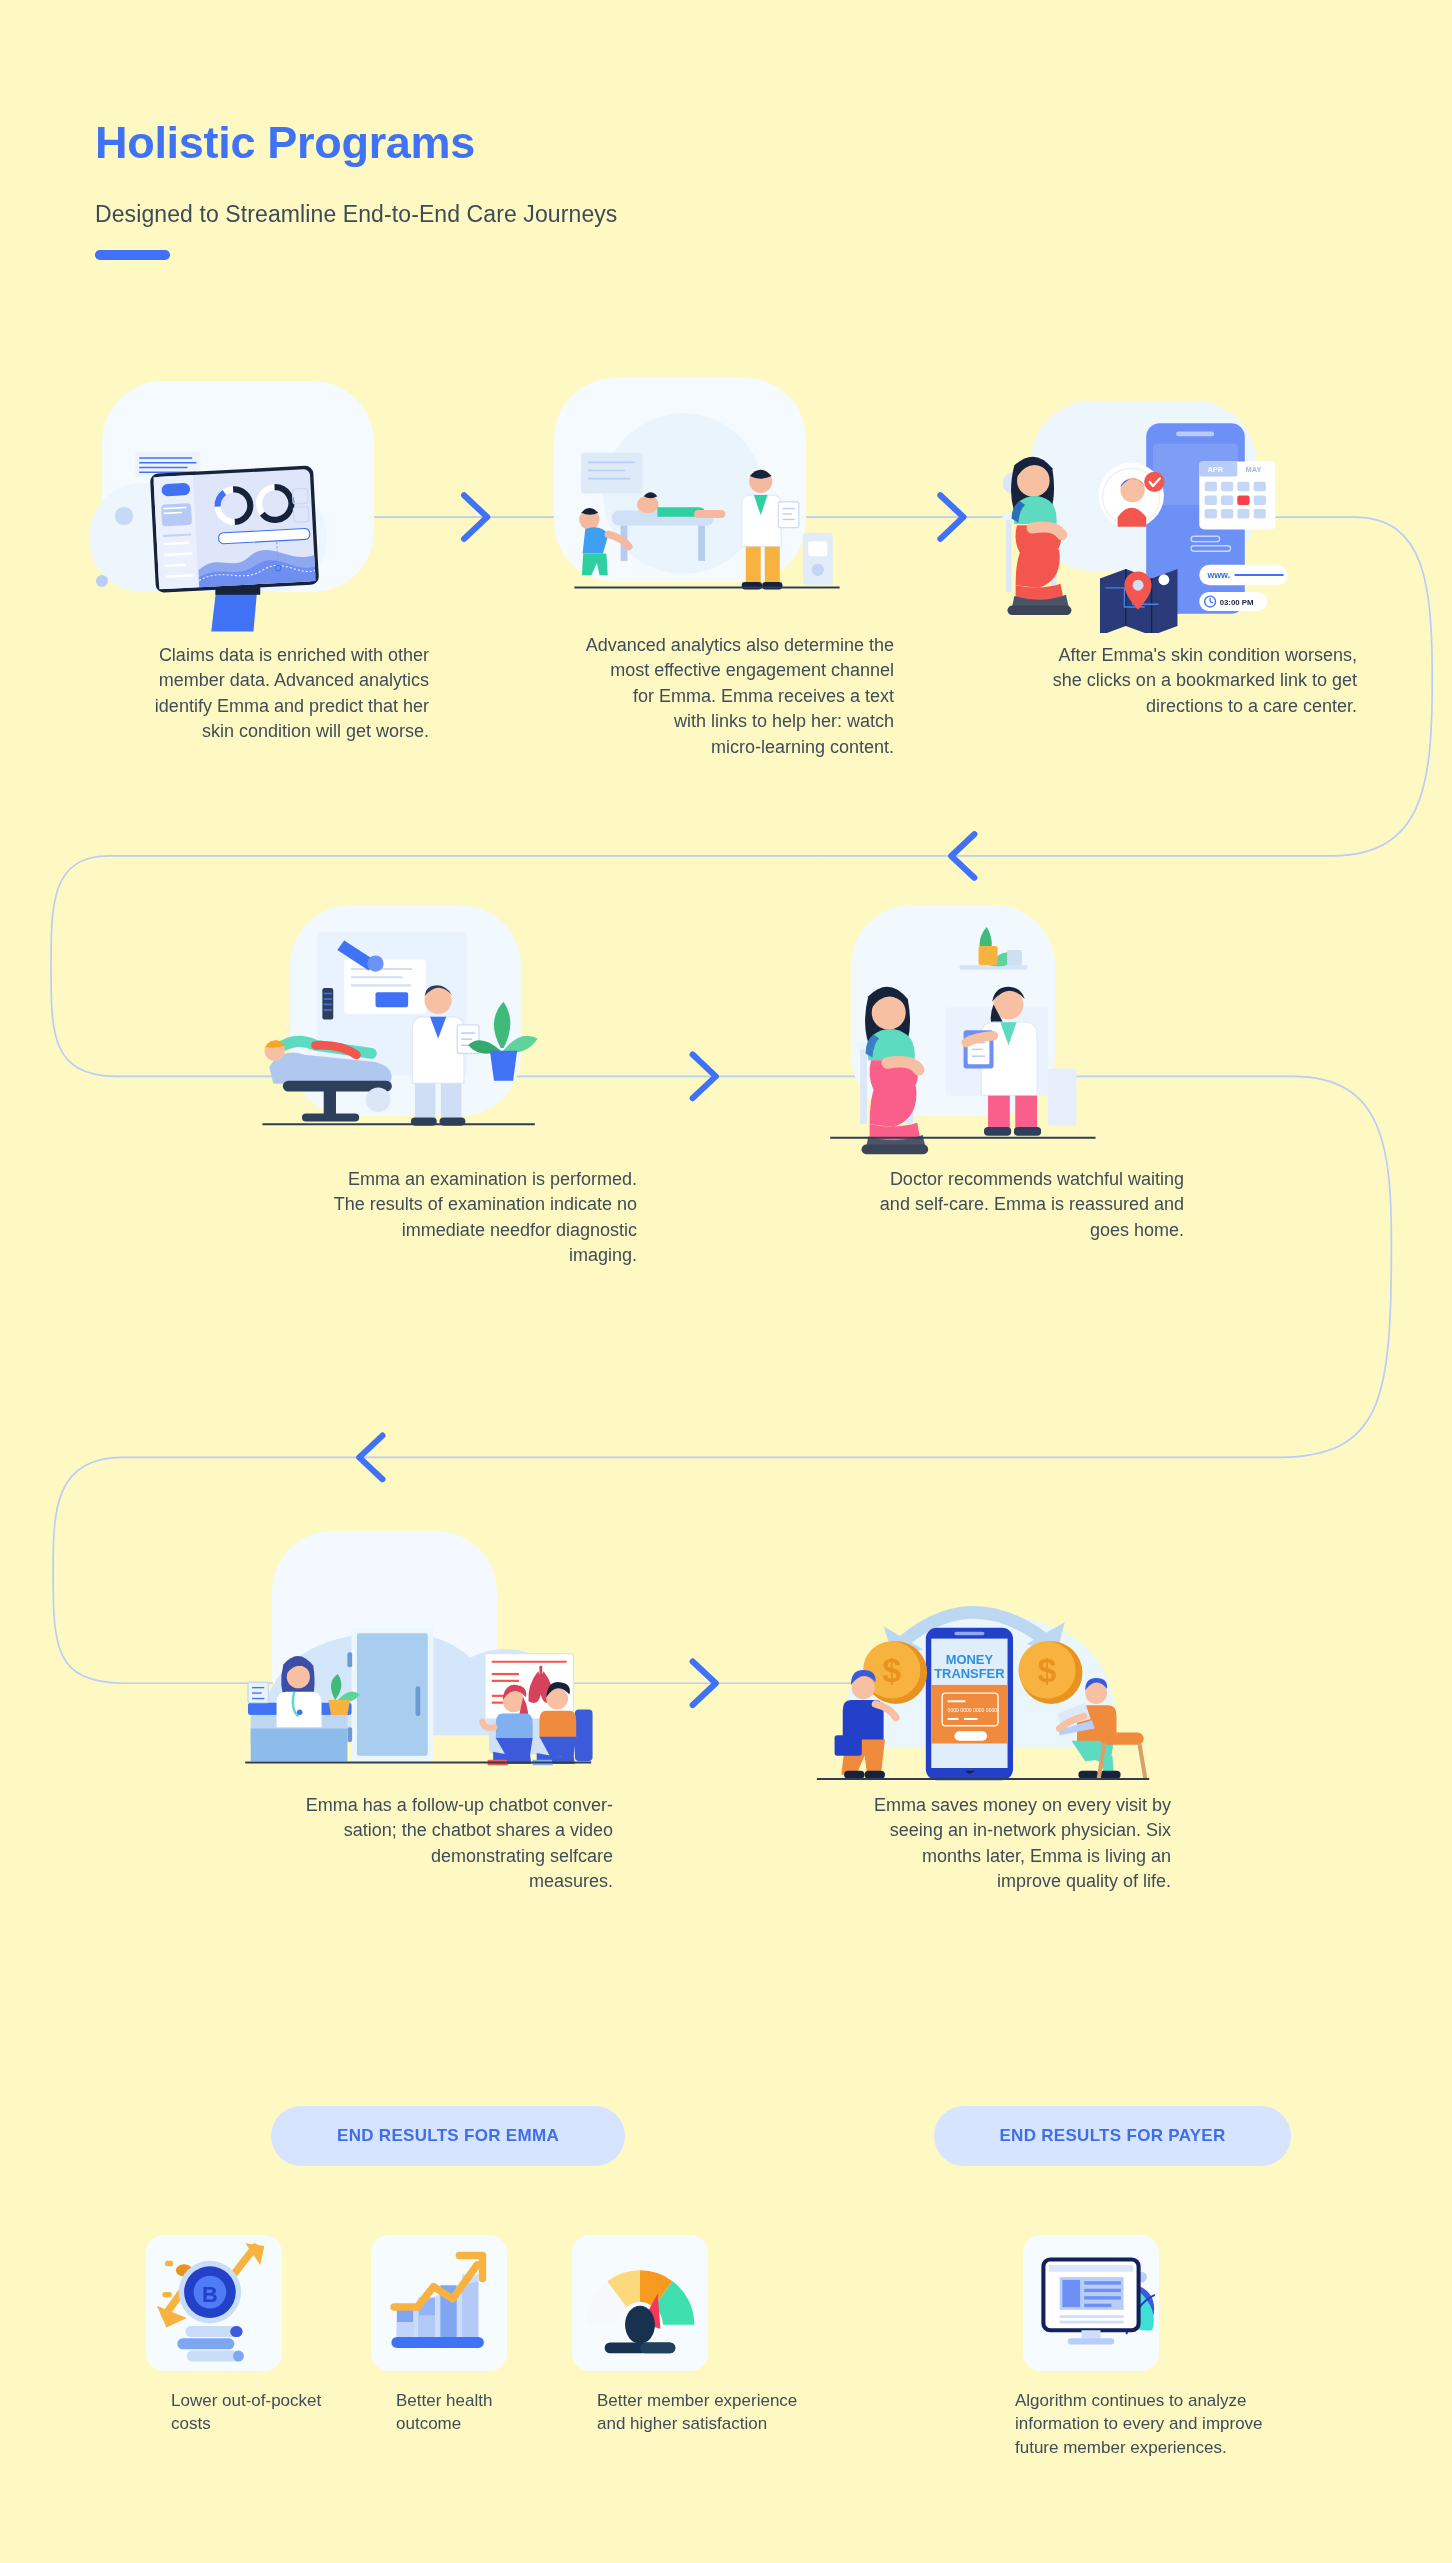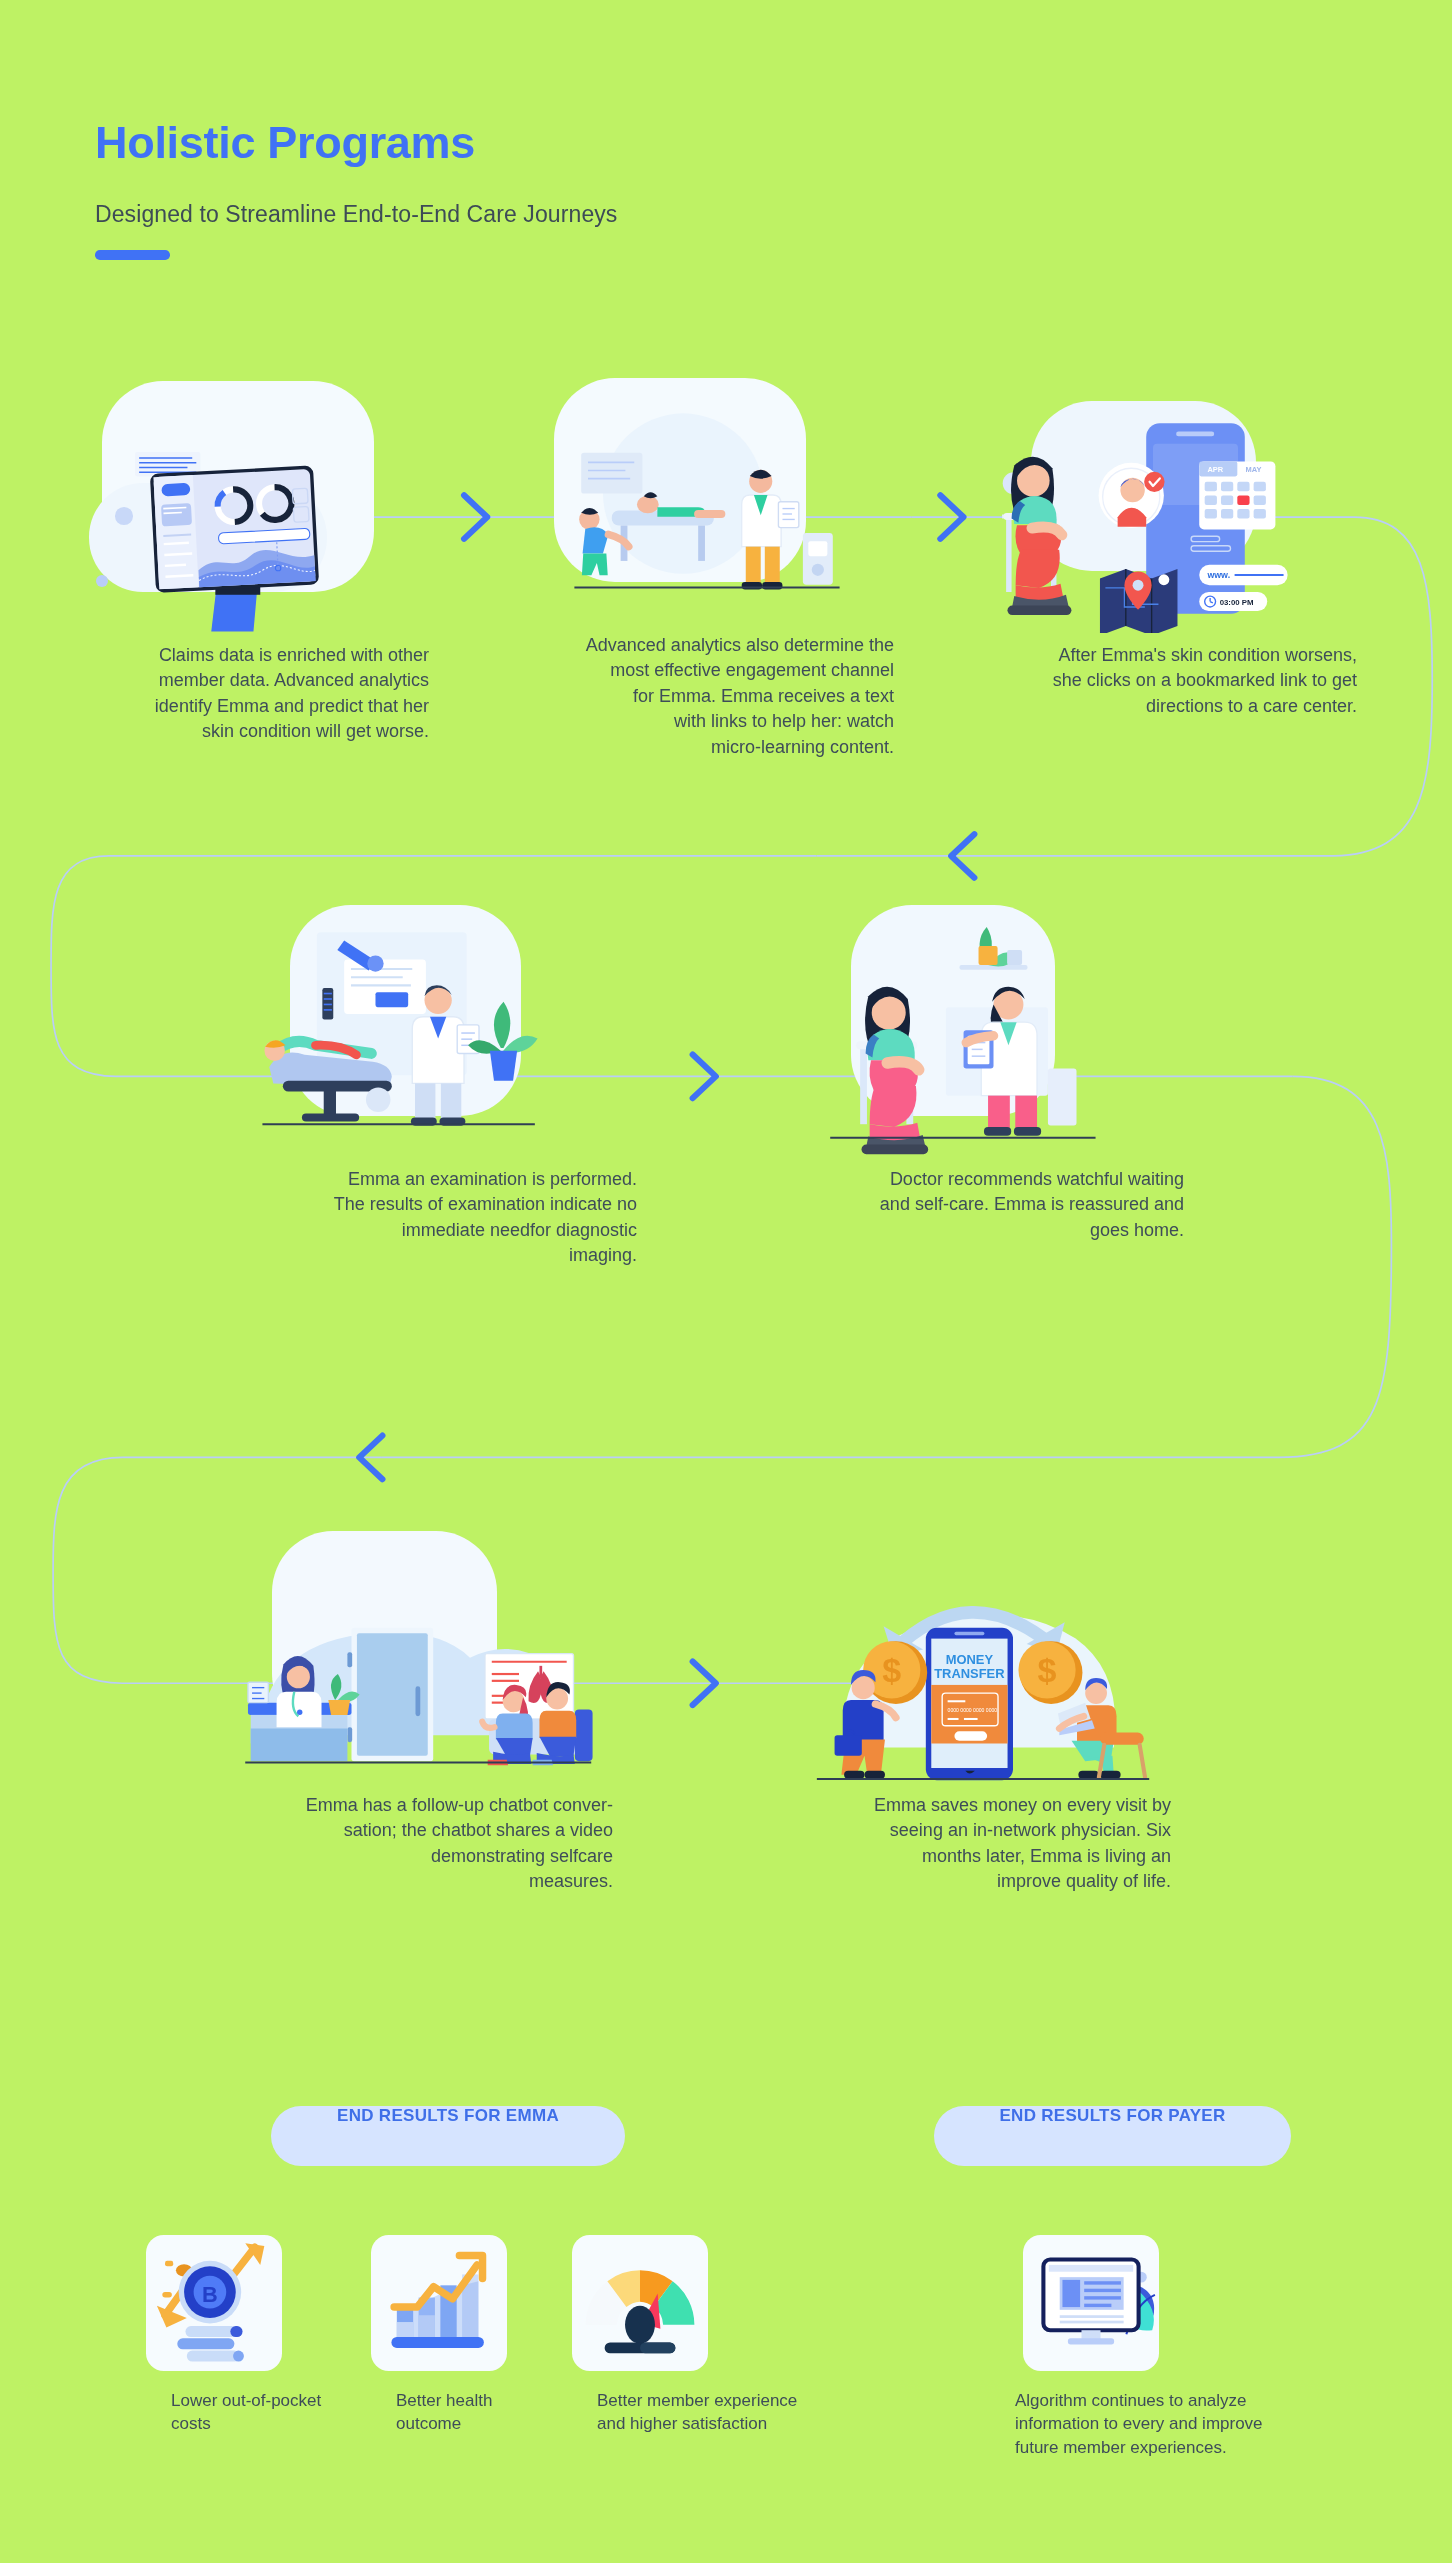--- a/index.html
+++ b/index.html
@@ -2,21 +2,21 @@
 <html style="font-size:11px"><head>
 <meta charset="utf-8">
 <style>
   * { box-sizing: border-box; margin: 0; padding: 0; }
   html, body {
     width: 1452px; height: 2563px;
     background: #ffffff;
     font-family: "Liberation Sans", sans-serif;
     overflow: hidden;
   }
-  .page { position: relative; width: 1452px; height: 2563px; background: #bef264; }
+  .page { position: relative; width: 1452px; height: 2563px; background: #fef9c3; }
 
   
   .header { position: absolute; left: 95px; top: 119px; }
   .page-title {
     font-size: 45px; font-weight: 700; color: #4072f5;
     letter-spacing: -0.3px; line-height: 1.05;
   }
   .page-subtitle {
     font-size: 23px; color: #3d4b56; margin-top: 35px; letter-spacing: 0.1px;
   }
@@ -36,21 +36,21 @@
     color: #3e4d59; margin-top: 9.5px; white-space: pre-line;
   }
 
   
   .blob { position: absolute; background: #f2f8fe; border-radius: 61px; }
   .blob2 { position: absolute; background: #e9f2fc; border-radius: 54px; }
 
   
   .pill {
     position: absolute; height: 60px; border-radius: 30px;
-    background: #d6e4ff; display: flex; align-items: flex-start; justify-content: center;
+    background: #d6e4ff; display: flex; align-items: center; justify-content: center;
     color: #3f6fe8; font-weight: 700; font-size: 17px; letter-spacing: 0.3px;
   }
   .outcome { position: absolute; }
   .outcome-icon {
     width: 136px; height: 136px; border-radius: 17.7px; background: #f6fbfe;
     position: relative; overflow: hidden;
   }
   .outcome-label {
     margin-top: 17.7px; font-size: 17px; line-height: 1.38; color: #3e4d59;
     white-space: pre-line;

